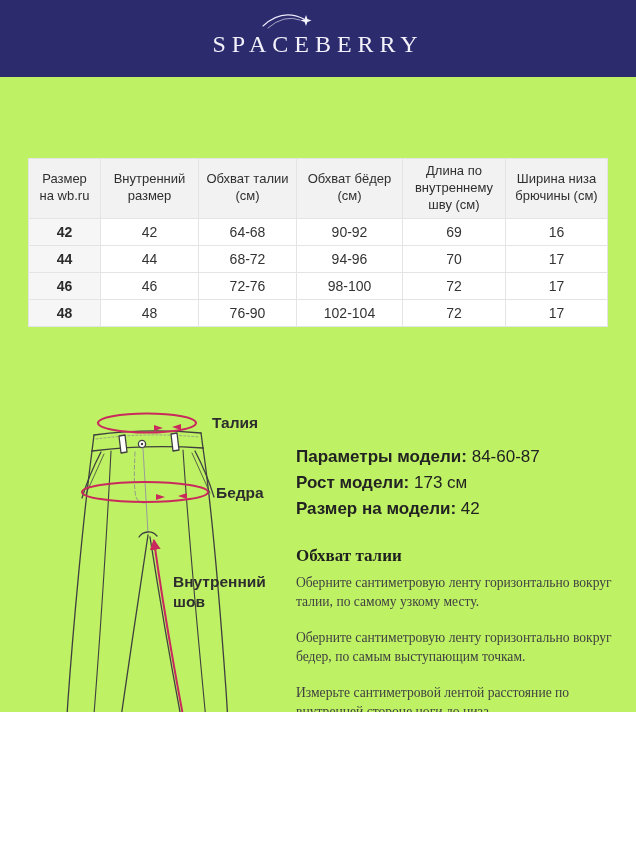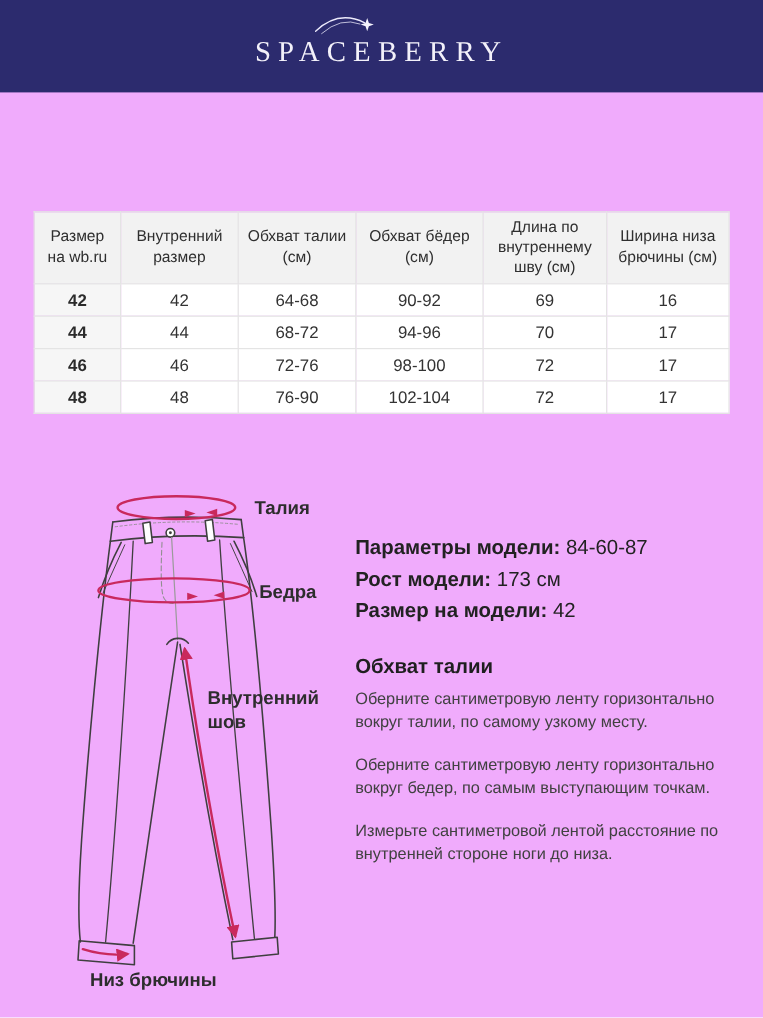--- a/index.html
+++ b/index.html
@@ -1,44 +1,44 @@
 <!DOCTYPE html>
 <html><head>
 <meta charset="utf-8">
 <style>
   * { margin:0; padding:0; box-sizing:border-box; }
   html,body { background:#ffffff; }
   body { font-family:"Liberation Sans", sans-serif; color:#2e2e2e; }
-  .page { position:relative; width:636px; height:848px; margin:0 auto; background:#f0abfc; overflow:hidden; }
+  .page { position:relative; width:636px; height:712px; margin:0 auto; background:#bef264; overflow:hidden; }
 
   
   .banner { position:absolute; left:0; top:0; width:636px; height:77px; background:#2c2b6e;
             display:flex; align-items:center; justify-content:center; }
   .brand-logo { position:relative; color:#f3f1fa; font-family:"Liberation Serif", serif;
                 font-size:24px; font-weight:400; letter-spacing:6px; line-height:1; padding-top:10px; }
   .logo-swoosh { position:absolute; left:48px; top:-16px; }
 
   
-  .size-table { position:absolute; left:28px; top:176px; width:579px; border-collapse:collapse; table-layout:fixed; }
+  .size-table { position:absolute; left:28px; top:158px; width:579px; border-collapse:collapse; table-layout:fixed; }
   .size-table th, .size-table td { border:1px solid #e4e4e4; text-align:center; vertical-align:middle; }
   .size-table thead th { height:57px; background:#f2f2f2; font-size:13px; font-weight:500; color:#2f2f2f; line-height:1.3; padding:4px 6px; }
   .size-table tbody td { height:27px; font-size:14px; font-weight:400; color:#333333; background:#ffffff; }
   .size-table tbody td.rowhead { background:#f6f6f6; font-weight:700; color:#2b2b2b; }
 
   
   .pants-diagram { position:absolute; left:55px; top:390px; width:230px; height:440px; }
   .diagram-label { font-family:"Liberation Sans", sans-serif; font-size:15.5px; font-weight:600; fill:#2d2d2d; }
 
   
   .info-col { position:absolute; left:296px; top:444px; width:320px; }
   .model-line { font-size:17px; line-height:26px; color:#222222; }
   .model-line .lbl { font-weight:700; }
   .model-line .val { font-weight:400; }
   .guides { margin-top:24px; }
-  .guide { margin-top:18px; }
+  .guide { margin-top:18px;font-family:Liberation Serif, serif; }
   .guide:first-child { margin-top:0; }
   .guide-title { font-size:17px; font-weight:700; color:#1f1f1f; margin-bottom:8px; }
   .guide-text { font-size:13.6px; line-height:18.5px; color:#414141; font-weight:400; }
 </style>
 </head>
 <body>
 
 <div class="page">
 
   <div class="banner">

